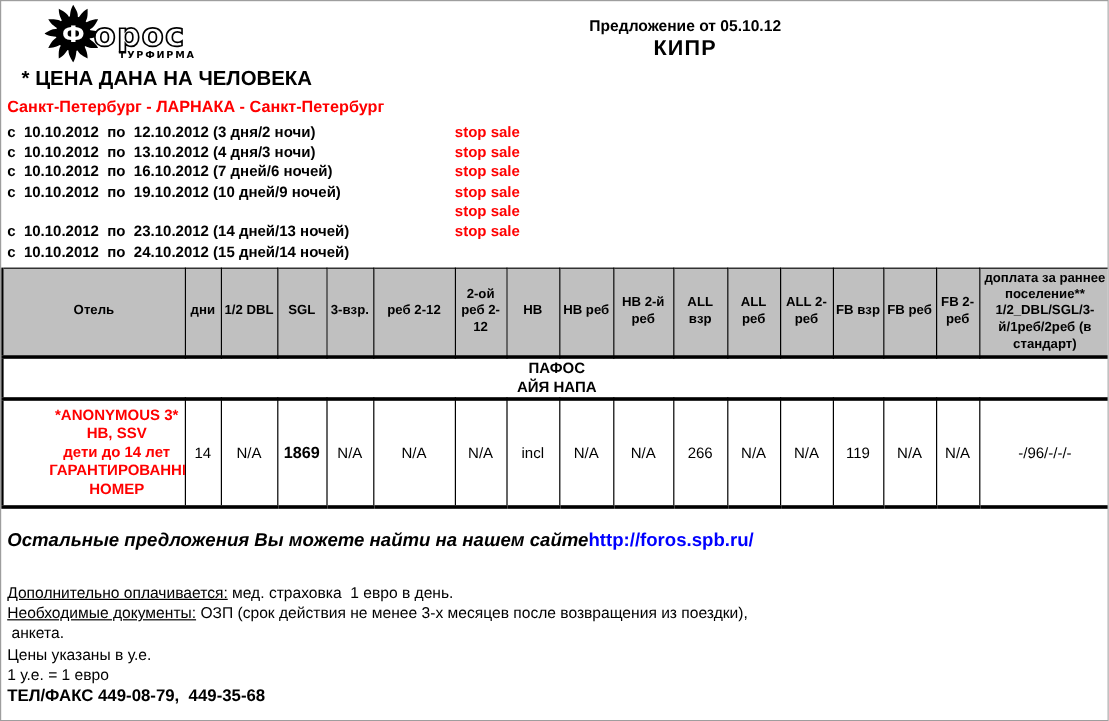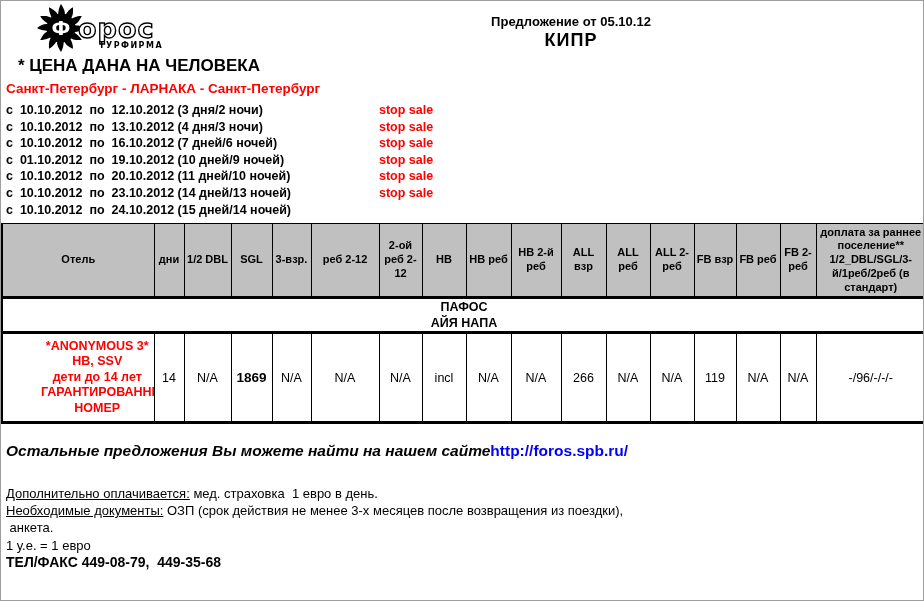--- a/index.html
+++ b/index.html
@@ -91,25 +91,24 @@
     </div>
     <div class="date-row">
       <span class="date-text">с  10.10.2012  по  13.10.2012 (4 дня/3 ночи)</span>
       <span class="stop-sale">stop sale</span>
     </div>
     <div class="date-row">
       <span class="date-text">с  10.10.2012  по  16.10.2012 (7 дней/6 ночей)</span>
       <span class="stop-sale">stop sale</span>
     </div>
     <div class="date-row">
-      <span class="date-text">с  01.10.2012  по  19.10.2012 (10 дней/9 ночей)</span>
-      <span class="stop-sale">stop sale</span>
-    </div>
-    <div class="date-row">
-      <span class="date-text">с  10.10.2012  по  20.10.2012 (11 дней/10 ночей)</span>
+      <span class="date-text">с  10.10.2012  по  19.10.2012 (10 дней/9 ночей)</span>
+      <span class="stop-sale">stop sale</span>
+    </div>
+    <div class="date-row">
       <span class="stop-sale">stop sale</span>
     </div>
     <div class="date-row">
       <span class="date-text">с  10.10.2012  по  23.10.2012 (14 дней/13 ночей)</span>
       <span class="stop-sale">stop sale</span>
     </div>
     <div class="date-row">
       <span class="date-text">с  10.10.2012  по  24.10.2012 (15 дней/14 ночей)</span>
       <span class="stop-sale"></span>
     </div>
@@ -188,17 +187,18 @@
     </tr>
   </tbody>
     </table>
 
   <div class="more-offers"><span>Остальные предложения Вы можете найти на нашем сайте</span><a class="site-link" href="#">http://foros.spb.ru/</a></div>
 
   <div class="notes">
     <div><span class="u">Дополнительно оплачивается:</span><span> мед. страховка  1 евро в день.</span></div>
     <div><span class="u">Необходимые документы:</span><span> ОЗП (срок действия не менее 3-х месяцев после возвращения из поездки),</span></div>
     <div> анкета.</div>
+    <div>Цены указаны в у.е.</div>
     <div>1 у.е. = 1 евро</div>
     <div class="phone">ТЕЛ/ФАКС 449-08-79,  449-35-68</div>
   </div>
 
 </div>
 
 </body></html>

